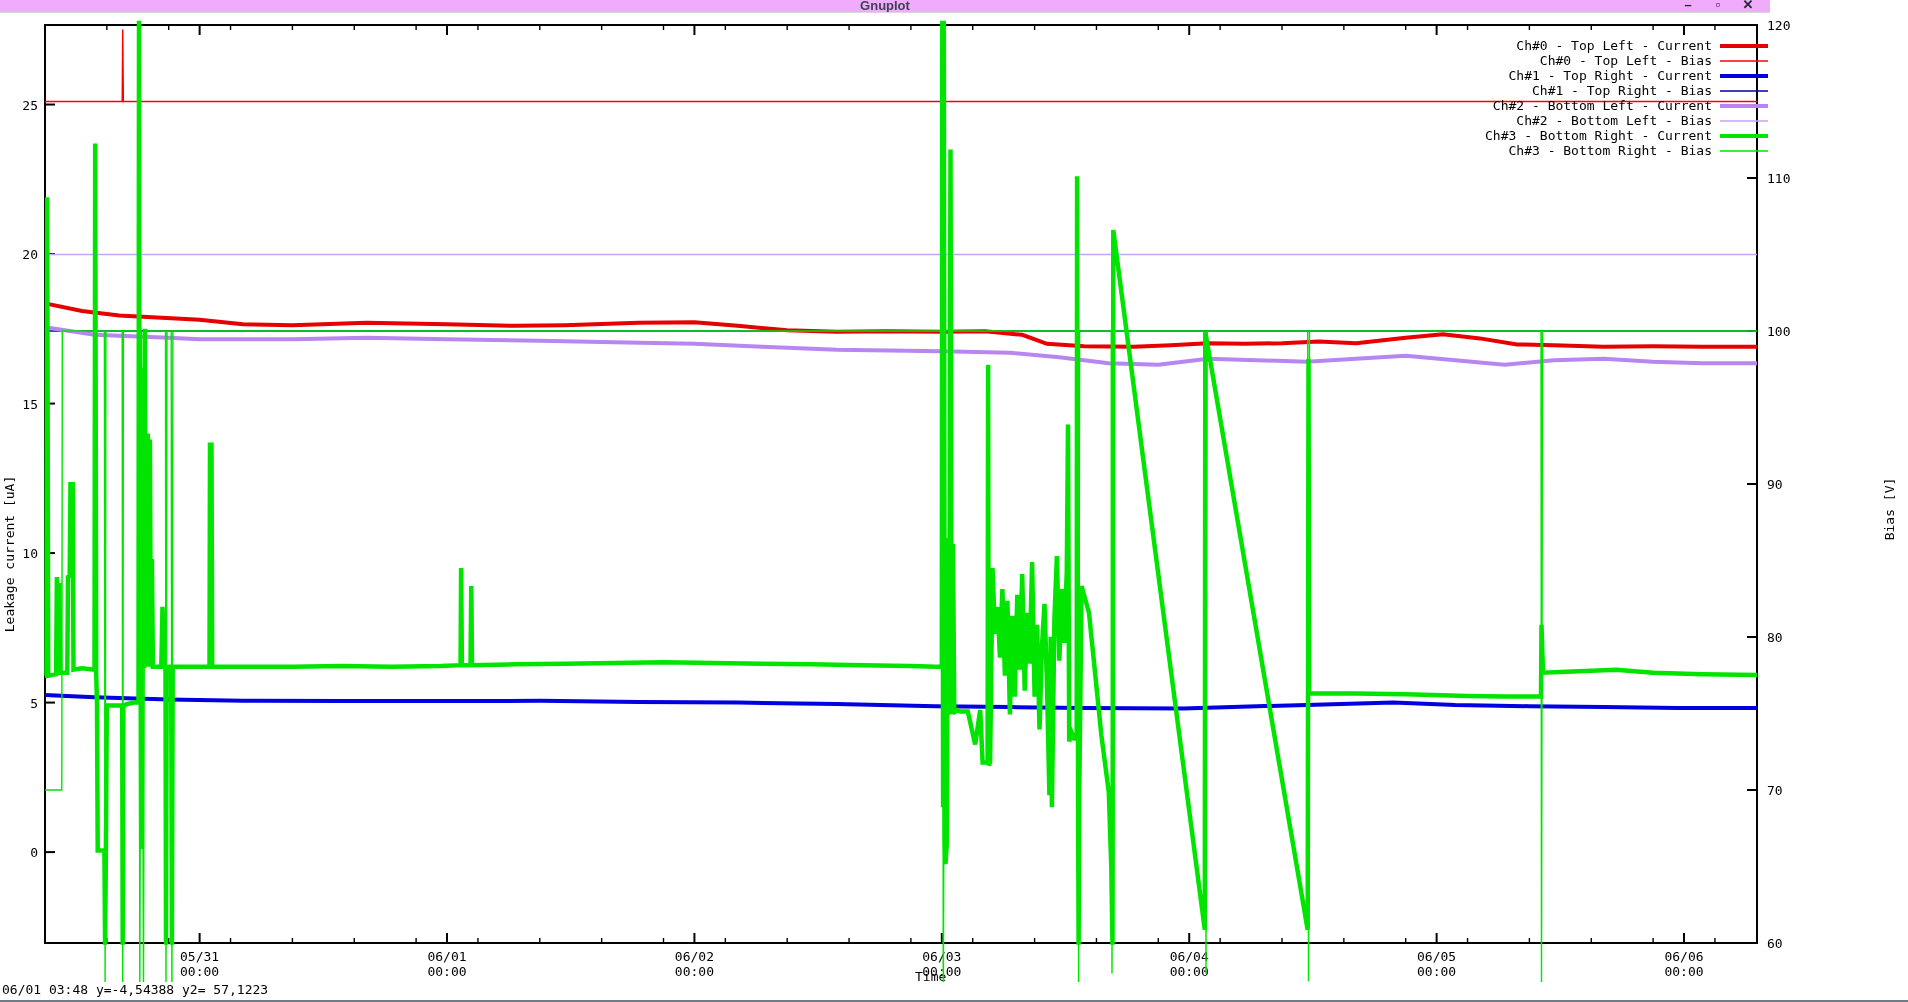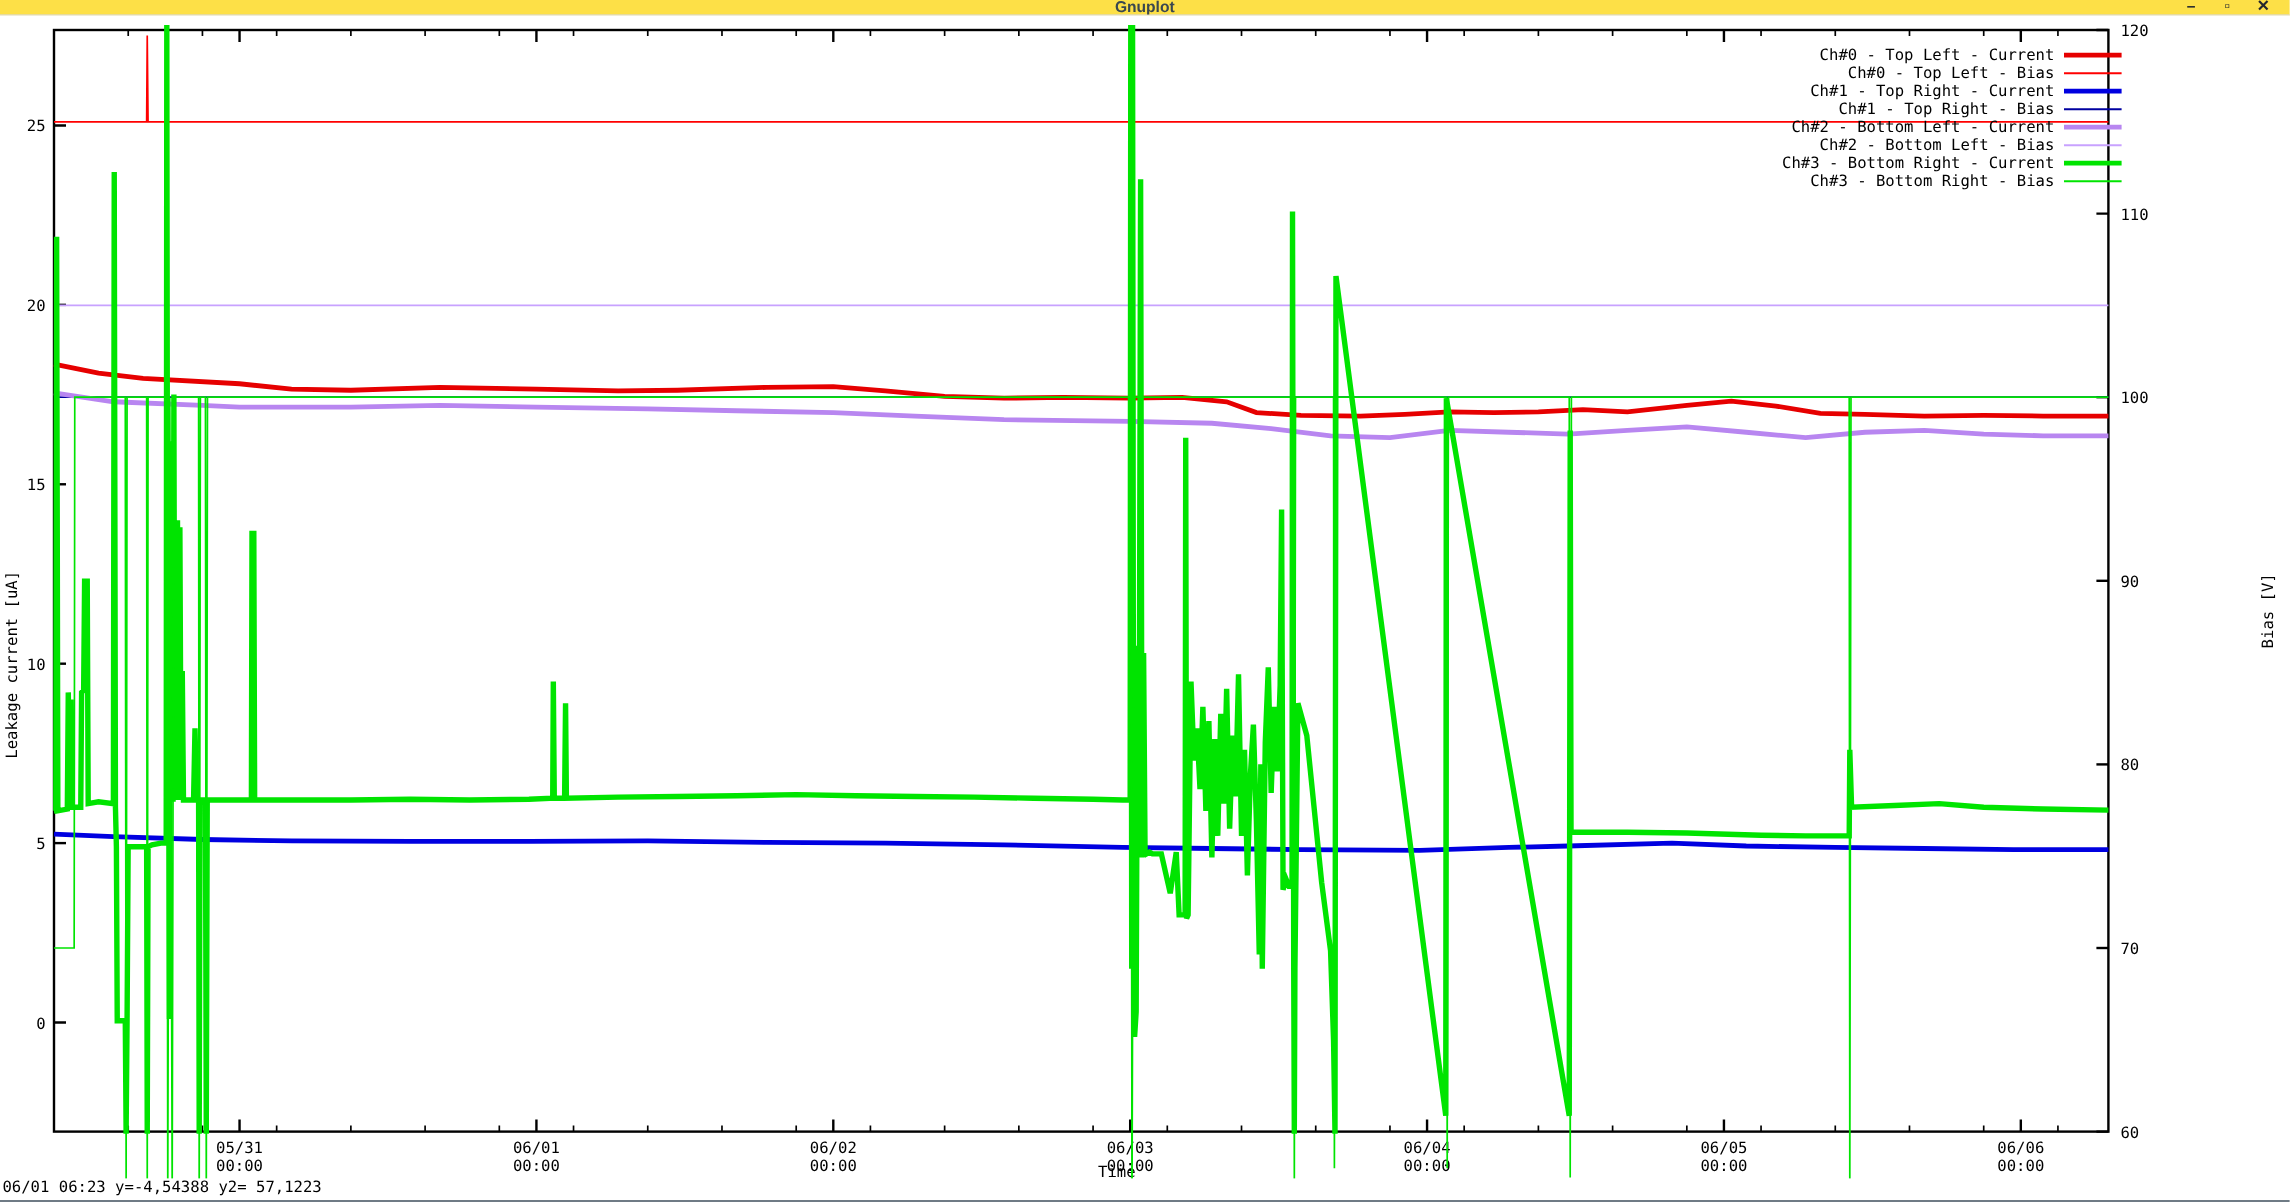--- a/index.html
+++ b/index.html
@@ -1,17 +1,17 @@
 <!DOCTYPE html>
 <html><head>
 <meta charset="utf-8">
 <style>
   html,body{margin:0;padding:0;background:#ffffff;width:1908px;height:1002px;overflow:hidden;
             font-family:"DejaVu Sans Mono",monospace;}
-  .titlebar{position:absolute;left:0;top:0;width:1908px;height:12px;background:#fde047;
+  .titlebar{position:absolute;left:0;top:0;width:1770px;height:12px;background:#f0abfc;
             border-bottom:1px solid #d8d8d8;overflow:hidden;}
   .titlebar .title{position:absolute;left:0;right:0;top:-2px;text-align:center;
             font-family:"Liberation Sans",sans-serif;font-size:13px;font-weight:bold;color:#3a4750;}
   .winbtn{position:absolute;top:-3px;width:20px;height:16px;text-align:center;
             font-family:"Liberation Sans",sans-serif;font-size:13px;font-weight:bold;color:#23272d;cursor:default;}
   #btn-min{right:72px;} #btn-max{right:42px;} #btn-close{right:12px;}
   .plotwrap{position:absolute;left:0;top:13px;width:1908px;height:971px;background:#fff;}
   svg{display:block;}
   .statusbar{position:absolute;left:0;top:982px;width:1908px;height:18px;background:#ffffff;
              border-bottom:2px solid #6f7b85;}
@@ -164,14 +164,14 @@
       <text x="1712" y="125" text-anchor="end" font-size="13" font-family="&quot;DejaVu Sans Mono&quot;,monospace" fill="#000">Ch#2 - Bottom Left - Bias</text>
       <line x1="1720" y1="121" x2="1768" y2="121" stroke="#c8a2ff" stroke-width="1.6"></line>
       <text x="1712" y="140" text-anchor="end" font-size="13" font-family="&quot;DejaVu Sans Mono&quot;,monospace" fill="#000">Ch#3 - Bottom Right - Current</text>
       <line x1="1720" y1="136" x2="1768" y2="136" stroke="#00e400" stroke-width="4"></line>
       <text x="1712" y="155" text-anchor="end" font-size="13" font-family="&quot;DejaVu Sans Mono&quot;,monospace" fill="#000">Ch#3 - Bottom Right - Bias</text>
       <line x1="1720" y1="151" x2="1768" y2="151" stroke="#00e400" stroke-width="1.6"></line>
     </svg>
 </div>
 
 <div class="statusbar">
-  <div class="coords">06/01 06:23 y=-4,54388 y2= 57,1223</div>
+  <div class="coords">06/01 03:48 y=-4,54388 y2= 57,1223</div>
 </div>
 
 </body></html>

